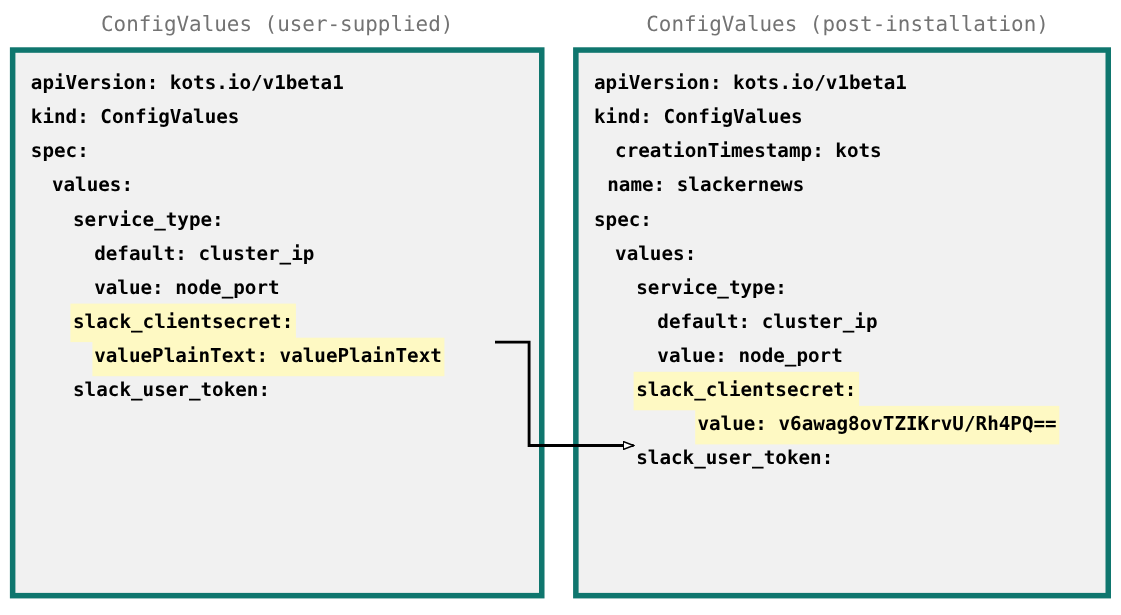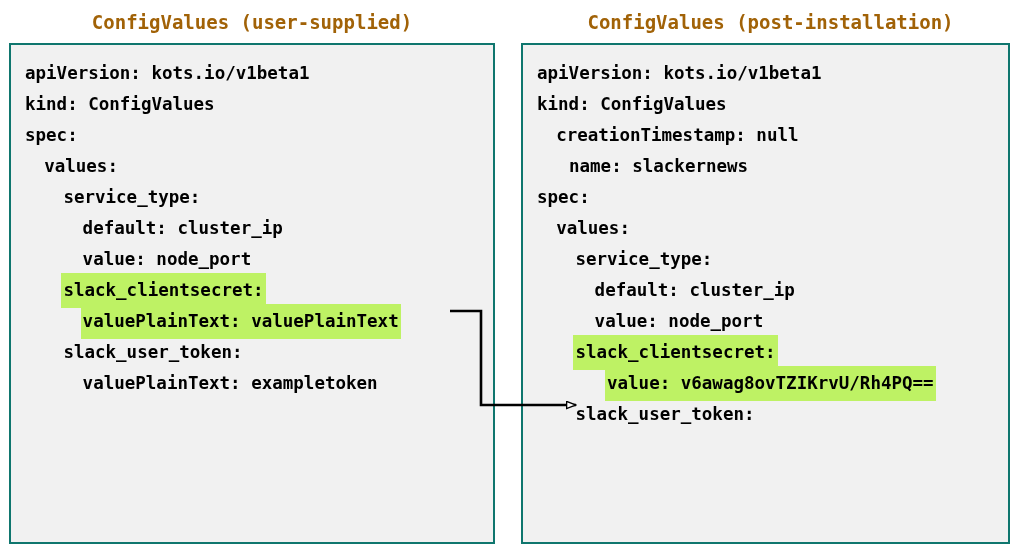--- a/index.html
+++ b/index.html
@@ -17,35 +17,35 @@
     height: 559px;
     background: #ffffff;
     overflow: hidden;
   }
 
   
   .panel-title {
     position: absolute;
     font-family: "DejaVu Sans Mono", "Liberation Mono", monospace;
     font-size: 19px;
-    font-weight: bold;
-    color: #a16207;
+    font-weight: normal;
+    color: #737373;
     letter-spacing: 0px;
     white-space: pre;
     text-align: center;
     line-height: 24px;
   }
   #title-left  { left: 9px;   top: 10px; width: 486px; }
   #title-right { left: 526px; top: 10px; width: 489px; }
 
   
   .code-box {
     position: absolute;
     background: #f1f1f1;
-    border: 2px solid #0f766e;
+    border: 5px solid #0f766e;
     box-sizing: border-box;
     overflow: hidden;
   }
   #box-left  { left: 9px;   top: 43px; width: 486px; height: 501px; }
   #box-right { left: 521px; top: 43px; width: 489px; height: 501px; }
 
   .code-lines {
     position: absolute;
     left: 0;
     top: 0;
@@ -61,21 +61,21 @@
     font-weight: bold;
     color: #000000;
     padding-left: 12px;
     box-sizing: border-box;
   }
   .code-line .txt {
     display: inline-block;
     padding: 2px 2px;
   }
   .code-line.hl .txt {
-    background: #bef264;
+    background: #fef9c3;
   }
 
   
   #connector {
     position: absolute;
     left: 0;
     top: 0;
     width: 1019px;
     height: 559px;
     pointer-events: none;
@@ -93,39 +93,38 @@
         <div class="code-line" style="padding-left: 12px;"><span class="txt">apiVersion: kots.io/v1beta1</span></div>
         <div class="code-line" style="padding-left: 12px;"><span class="txt">kind: ConfigValues</span></div>
         <div class="code-line" style="padding-left: 12px;"><span class="txt">spec:</span></div>
         <div class="code-line" style="padding-left: 31.2px;"><span class="txt">values:</span></div>
         <div class="code-line" style="padding-left: 50.4px;"><span class="txt">service_type:</span></div>
         <div class="code-line" style="padding-left: 69.6px;"><span class="txt">default: cluster_ip</span></div>
         <div class="code-line" style="padding-left: 69.6px;"><span class="txt">value: node_port</span></div>
         <div class="code-line hl" style="padding-left: 50.4px;"><span class="txt">slack_clientsecret:</span></div>
         <div class="code-line hl" style="padding-left: 69.6px;"><span class="txt">valuePlainText: valuePlainText</span></div>
         <div class="code-line" style="padding-left: 50.4px;"><span class="txt">slack_user_token:</span></div>
-        <div class="code-line" style="padding-left: 69.6px;"><span class="txt">valuePlainText: exampletoken</span></div>
       </div>
   </div>
 
   <div class="panel-title" id="title-right">ConfigValues (post-installation)</div>
 
   <div class="code-box" id="box-right">
     <div class="code-lines" id="lines-right">
         <div class="code-line" style="padding-left: 12px;"><span class="txt">apiVersion: kots.io/v1beta1</span></div>
         <div class="code-line" style="padding-left: 12px;"><span class="txt">kind: ConfigValues</span></div>
-        <div class="code-line" style="padding-left: 31.2px;"><span class="txt">creationTimestamp: null</span></div>
-        <div class="code-line" style="padding-left: 44px;"><span class="txt">name: slackernews</span></div>
+        <div class="code-line" style="padding-left: 31.2px;"><span class="txt">creationTimestamp: kots</span></div>
+        <div class="code-line" style="padding-left: 24px;"><span class="txt">name: slackernews</span></div>
         <div class="code-line" style="padding-left: 12px;"><span class="txt">spec:</span></div>
         <div class="code-line" style="padding-left: 31.2px;"><span class="txt">values:</span></div>
         <div class="code-line" style="padding-left: 50.4px;"><span class="txt">service_type:</span></div>
         <div class="code-line" style="padding-left: 69.6px;"><span class="txt">default: cluster_ip</span></div>
         <div class="code-line" style="padding-left: 69.6px;"><span class="txt">value: node_port</span></div>
         <div class="code-line hl" style="padding-left: 50.4px;"><span class="txt">slack_clientsecret:</span></div>
-        <div class="code-line hl" style="padding-left: 82px;"><span class="txt">value: v6awag8ovTZIKrvU/Rh4PQ==</span></div>
+        <div class="code-line hl" style="padding-left: 106px;"><span class="txt">value: v6awag8ovTZIKrvU/Rh4PQ==</span></div>
         <div class="code-line" style="padding-left: 50.4px;"><span class="txt">slack_user_token:</span></div>
       </div>
   </div>
 
   <svg id="connector" viewBox="0 0 1019 559">
     <defs>
       <marker id="arrowhead" markerWidth="11" markerHeight="9" refX="10" refY="4.5" orient="auto" markerUnits="userSpaceOnUse">
         <path d="M 0.6 0.9 L 10 4.5 L 0.6 8.1 z" fill="#ffffff" stroke="#000000" stroke-width="1.4"></path>
       </marker>
     </defs>

